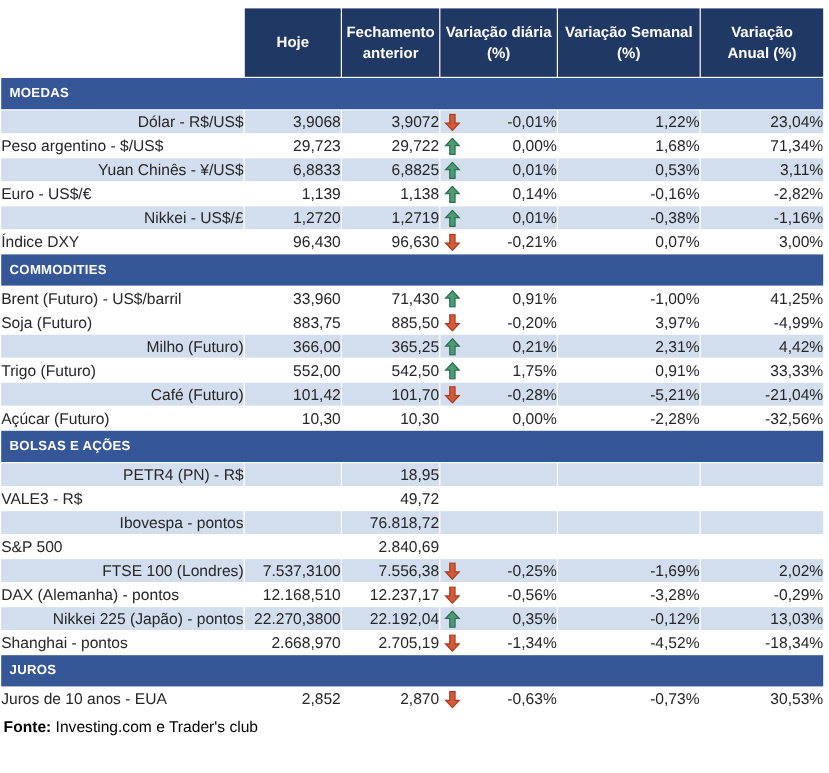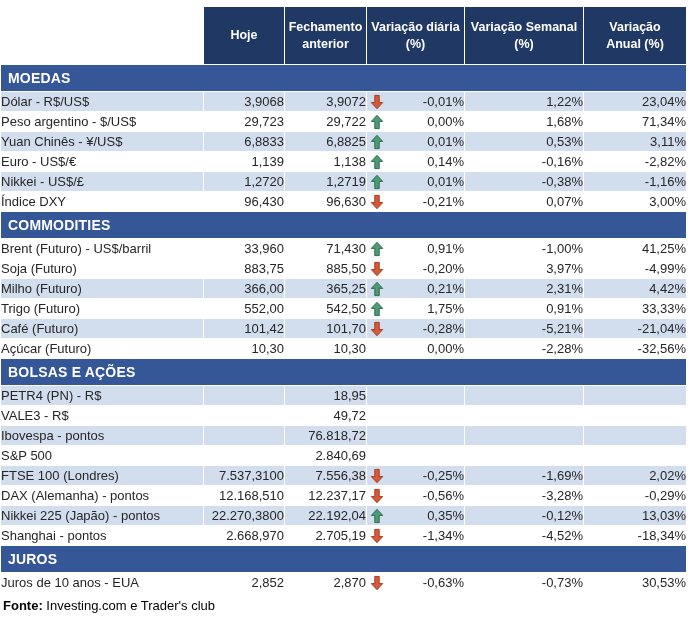--- a/index.html
+++ b/index.html
@@ -41,35 +41,35 @@
     text-align: center;
     vertical-align: middle;
     white-space: pre-line;
     height: 53px;
     padding: 2px 3px;
   }
   td.section {
     background: #355697;
     color: #ffffff;
     font-weight: bold;
-    font-size: 14px;
+    font-size: 11px;
     height: 26px;
     padding: 0 0 0 7px;
     vertical-align: middle;
     letter-spacing: 0.2px;
   }
   tr.data td {
     height: 19px;
     font-size: 13px;
     vertical-align: middle;
     padding: 0;
     overflow: hidden;
     white-space: nowrap;
   }
-  tr.data.striped td { background: #D2DEEE; }
+  tr.data.striped td { background: #D2DEEE; text-align: right; }
   tr.data.plain td { background: #ffffff; }
   td.label { padding-left: 6px; text-align: left; }
   td.num { text-align: right; padding-right: 8px; }
   td.diaria { position: relative; text-align: right; padding-right: 8px; }
   td.diaria .arrow {
     position: absolute;
     left: 3px;
     top: 50%;
     transform: translateY(-50%);
     width: 14px;

